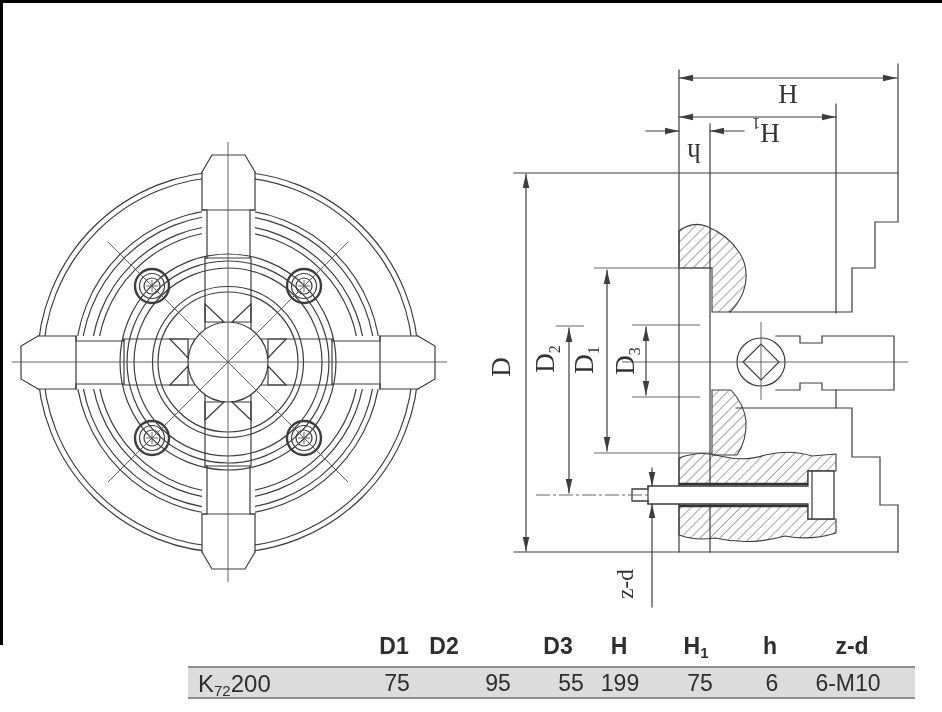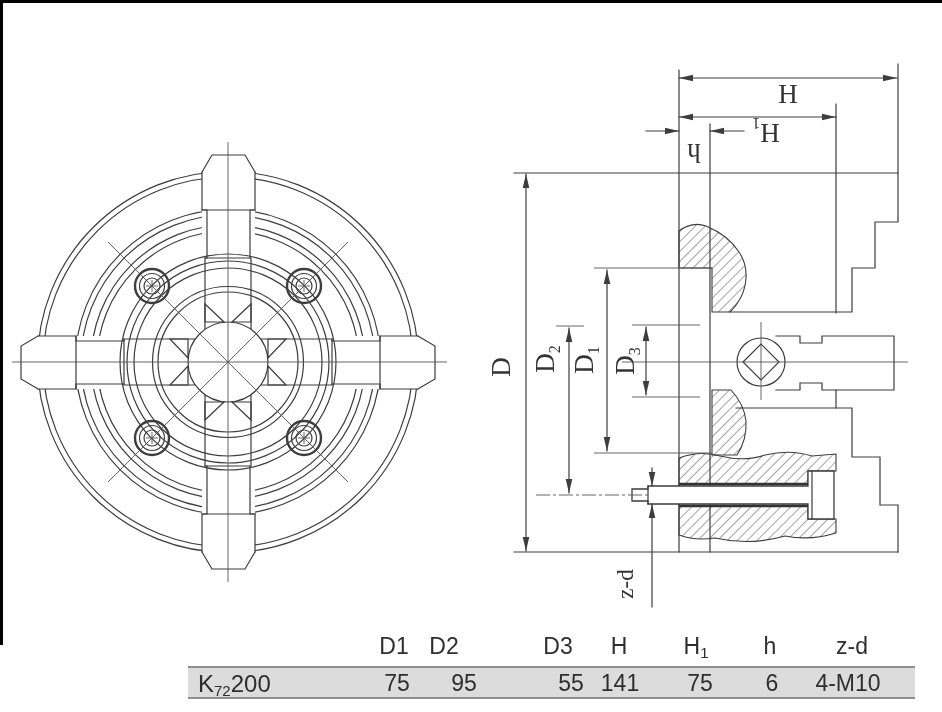--- a/index.html
+++ b/index.html
@@ -11,21 +11,21 @@
   .ln{stroke:#3d3d3d;stroke-width:1.2;fill:none;stroke-linecap:square;}
   .lnthin{stroke:#565656;stroke-width:0.9;fill:none;}
   .lnbold{stroke:#333;stroke-width:2.6;fill:none;}
   .white{fill:#ffffff;}
   .dimtxt{font-family:"Liberation Serif","DejaVu Serif",serif;font-size:27px;fill:#333;}
   .dimsub{font-size:16px;}
   
   .tbl-band{position:absolute;left:188px;top:666px;width:727px;height:33px;background:#dcdcdc;
             border-top:2px solid #8f8f8f;border-bottom:2px solid #8f8f8f;box-sizing:border-box;}
   .hdr{position:absolute;top:633px;height:26px;line-height:26px;font-size:23px;color:#2e2e2e;
-       transform:translateX(-50%);white-space:nowrap;}
+       transform:translateX(-50%);white-space:nowrap;font-weight:bold;}
   .val{position:absolute;top:668px;height:31px;line-height:31px;font-size:23px;color:#2e2e2e;
        transform:translateX(-50%);white-space:nowrap;}
   .model{position:absolute;left:198px;top:668px;height:22px;line-height:31px;font-size:24px;color:#2e2e2e;}
   .sub{font-size:15px;vertical-align:-4px;}
 </style>
 </head>
 <body>
 
 <div id="stage">
   <div class="frame-top"></div>
@@ -176,20 +176,20 @@
     <div class="hdr" style="left:558px">D3</div>
     <div class="hdr" style="left:619px">H</div>
     <div class="hdr" style="left:696px"><span>H</span><span class="sub">1</span></div>
     <div class="hdr" style="left:770px">h</div>
     <div class="hdr" style="left:852px">z-d</div>
 
     <div class="tbl-band"></div>
 
     <div class="model"><span>K</span><span class="sub">72</span><span>200</span></div>
     <div class="val" style="left:397px">75</div>
-    <div class="val" style="left:464px">95</div>
+    <div class="val" style="left:498px">95</div>
     <div class="val" style="left:571px">55</div>
-    <div class="val" style="left:620px">141</div>
+    <div class="val" style="left:620px">199</div>
     <div class="val" style="left:700px">75</div>
     <div class="val" style="left:772px">6</div>
-    <div class="val" style="left:848px">4-M10</div>
+    <div class="val" style="left:848px">6-M10</div>
   </div>
 </div>
 
 </body></html>

